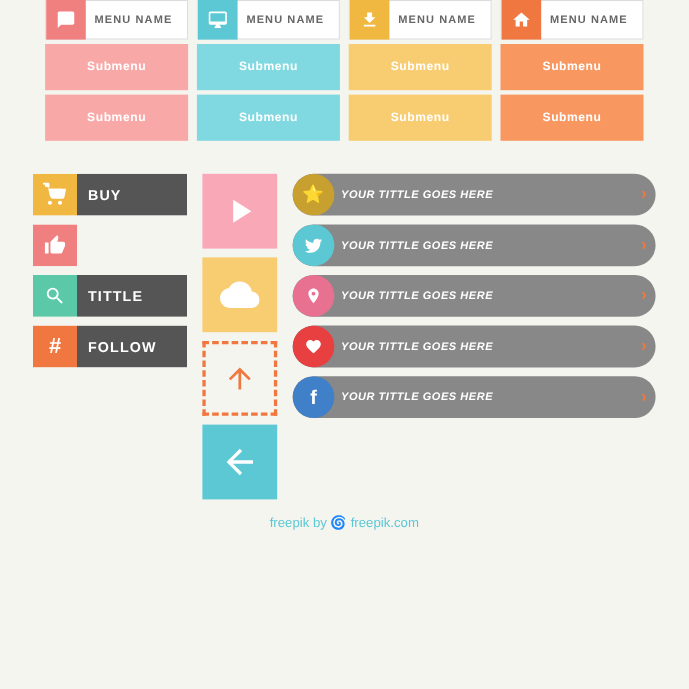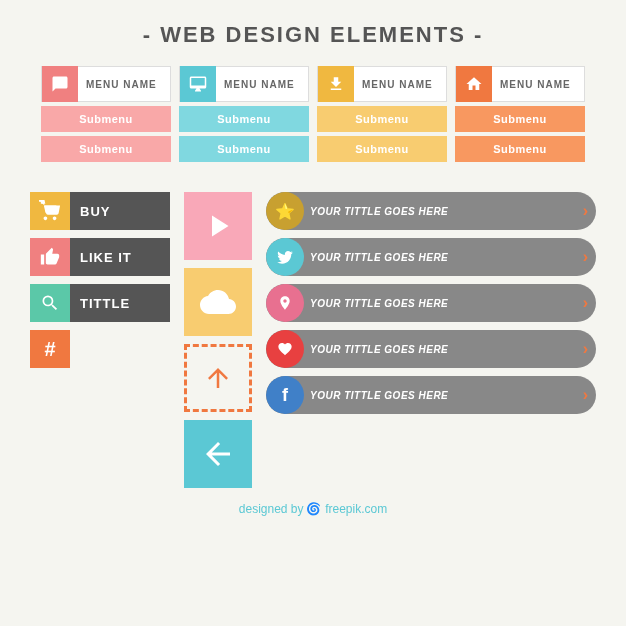--- a/index.html
+++ b/index.html
@@ -57,21 +57,21 @@
     .nav-label {
       font-size: 10px;
       font-weight: bold;
       letter-spacing: 1px;
       color: #666;
       padding-left: 8px;
       text-transform: uppercase;
     }
     .nav-submenu {
       margin-top: 4px;
-      height: 26px;
+      height: 42px;
       display: flex;
       align-items: center;
       justify-content: center;
       font-size: 11px;
       color: #fff;
       font-weight: bold;
       letter-spacing: 0.5px;
     }
     .nav-submenu.pink { background: #f9a8a8; }
     .nav-submenu.blue { background: #80d8e0; }
@@ -206,21 +206,20 @@
       font-size: 12px;
       color: #888;
     }
     .footer span { color: #5bc8d4; }
   </style>
 </head>
 <body>
 
 <div>
 
-  <div class="page-title">- WEB DESIGN ELEMENTS -</div>
 
   <div class="nav-section">
 
     <div class="nav-group">
       <div class="nav-header">
         <div class="nav-icon-box pink">
           <svg width="18" height="18" viewBox="0 0 24 24" fill="white">
               <path d="M20 2H4c-1.1 0-2 .9-2 2v18l4-4h14c1.1 0 2-.9 2-2V4c0-1.1-.9-2-2-2z"></path>
             </svg>
         </div>
@@ -285,34 +284,34 @@
         <div class="action-text">BUY</div>
       </div>
 
 
       <div class="action-btn">
         <div class="action-icon pink">
           <svg width="20" height="20" viewBox="0 0 24 24" fill="white">
               <path d="M1 21h4V9H1v12zm22-11c0-1.1-.9-2-2-2h-6.31l.95-4.57.03-.32c0-.41-.17-.79-.44-1.06L14.17 1 7.59 7.59C7.22 7.95 7 8.45 7 9v10c0 1.1.9 2 2 2h9c.83 0 1.54-.5 1.84-1.22l3.02-7.05c.09-.23.14-.47.14-.73v-2z"></path>
             </svg>
         </div>
-        <div class="action-text">LIKE IT</div>
       </div>
 
       <div class="action-btn">
         <div class="action-icon teal">
           <svg width="20" height="20" viewBox="0 0 24 24" fill="white">
               <path d="M15.5 14h-.79l-.28-.27A6.471 6.471 0 0 0 16 9.5 6.5 6.5 0 1 0 9.5 16c1.61 0 3.09-.59 4.23-1.57l.27.28v.79l5 4.99L20.49 19l-4.99-5zm-6 0C7.01 14 5 11.99 5 9.5S7.01 5 9.5 5 14 7.01 14 9.5 11.99 14 9.5 14z"></path>
             </svg>
         </div>
         <div class="action-text">TITTLE</div>
       </div>
 
       <div class="action-btn">
         <div class="action-icon hash-orange" style="font-size:20px;font-weight:bold;color:#fff;">#</div>
+        <div class="action-text">FOLLOW</div>
       </div>
 
     </div>
 
     <div class="middle-arrows">
 
       <div class="arrow-box pink">
         <svg width="36" height="36" viewBox="0 0 24 24" fill="white">
             <path d="M8 5v14l11-7z"></path>
           </svg>
@@ -380,18 +379,18 @@
         <div class="social-icon-circle blue" style="font-weight:bold;font-size:18px;">f</div>
         <span class="social-text">YOUR TITTLE GOES HERE</span>
         <span class="social-chevron">›</span>
       </div>
 
     </div>
 
   </div>
 
   <div class="footer">
-    <span>designed by </span>
+    <span>freepik by </span>
     <span style="color:#5bc8d4;">🌀</span>
     <span style="color:#5bc8d4;margin-top:27px;">freepik.com</span>
   </div>
 
 </div>
 
 </body></html>

